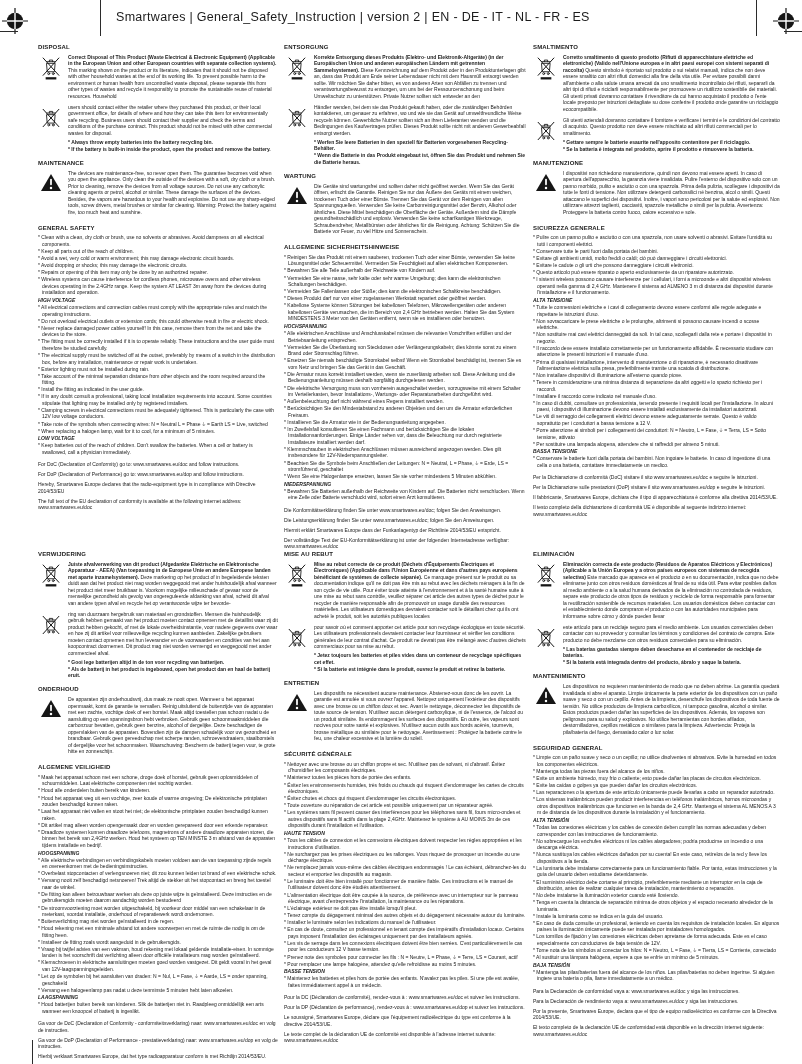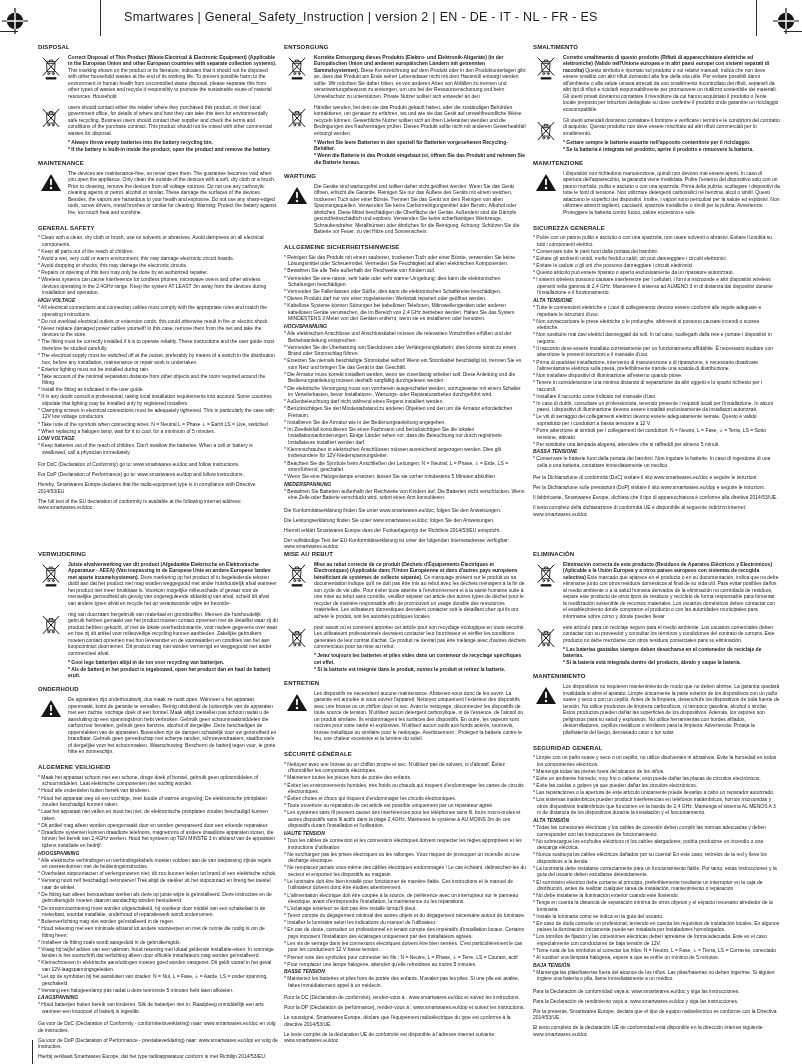--- a/index.html
+++ b/index.html
@@ -1,18 +1,18 @@
 <!DOCTYPE html>
 <html><head>
 <meta charset="utf-8">
 <style>
   html,body{margin:0;padding:0;background:#ffffff;}
   .page{position:relative;width:802px;height:1064px;background:#fff;overflow:hidden;
         font-family:"Liberation Sans",sans-serif;color:#1b1b1b;}
-  .title{position:absolute;left:124px;top:10px;font-size:12.5px;letter-spacing:.3px;color:#1c1c1c;white-space:nowrap;}
+  .title{position:absolute;left:116px;top:10px;font-size:12.5px;letter-spacing:.3px;color:#1c1c1c;white-space:nowrap;}
   .regmark{position:absolute;width:26px;height:26px;}
   .regmark.tl{left:2px;top:8px;}
   .regmark.tr{left:773px;top:8px;}
   .cropline{position:absolute;background:#2b2b2b;}
   .crop-v1{left:100px;top:0;width:1px;height:36px;}
   .crop-v2{left:756px;top:0;width:1px;height:36px;}
   .crop-h1{left:0;top:31px;width:18px;height:1px;}
   .crop-h2{left:784px;top:31px;width:18px;height:1px;}
   .crop-vb{left:32px;top:1040px;width:1px;height:24px;}
   .grid{position:absolute;left:38px;top:44px;width:742px;display:grid;

